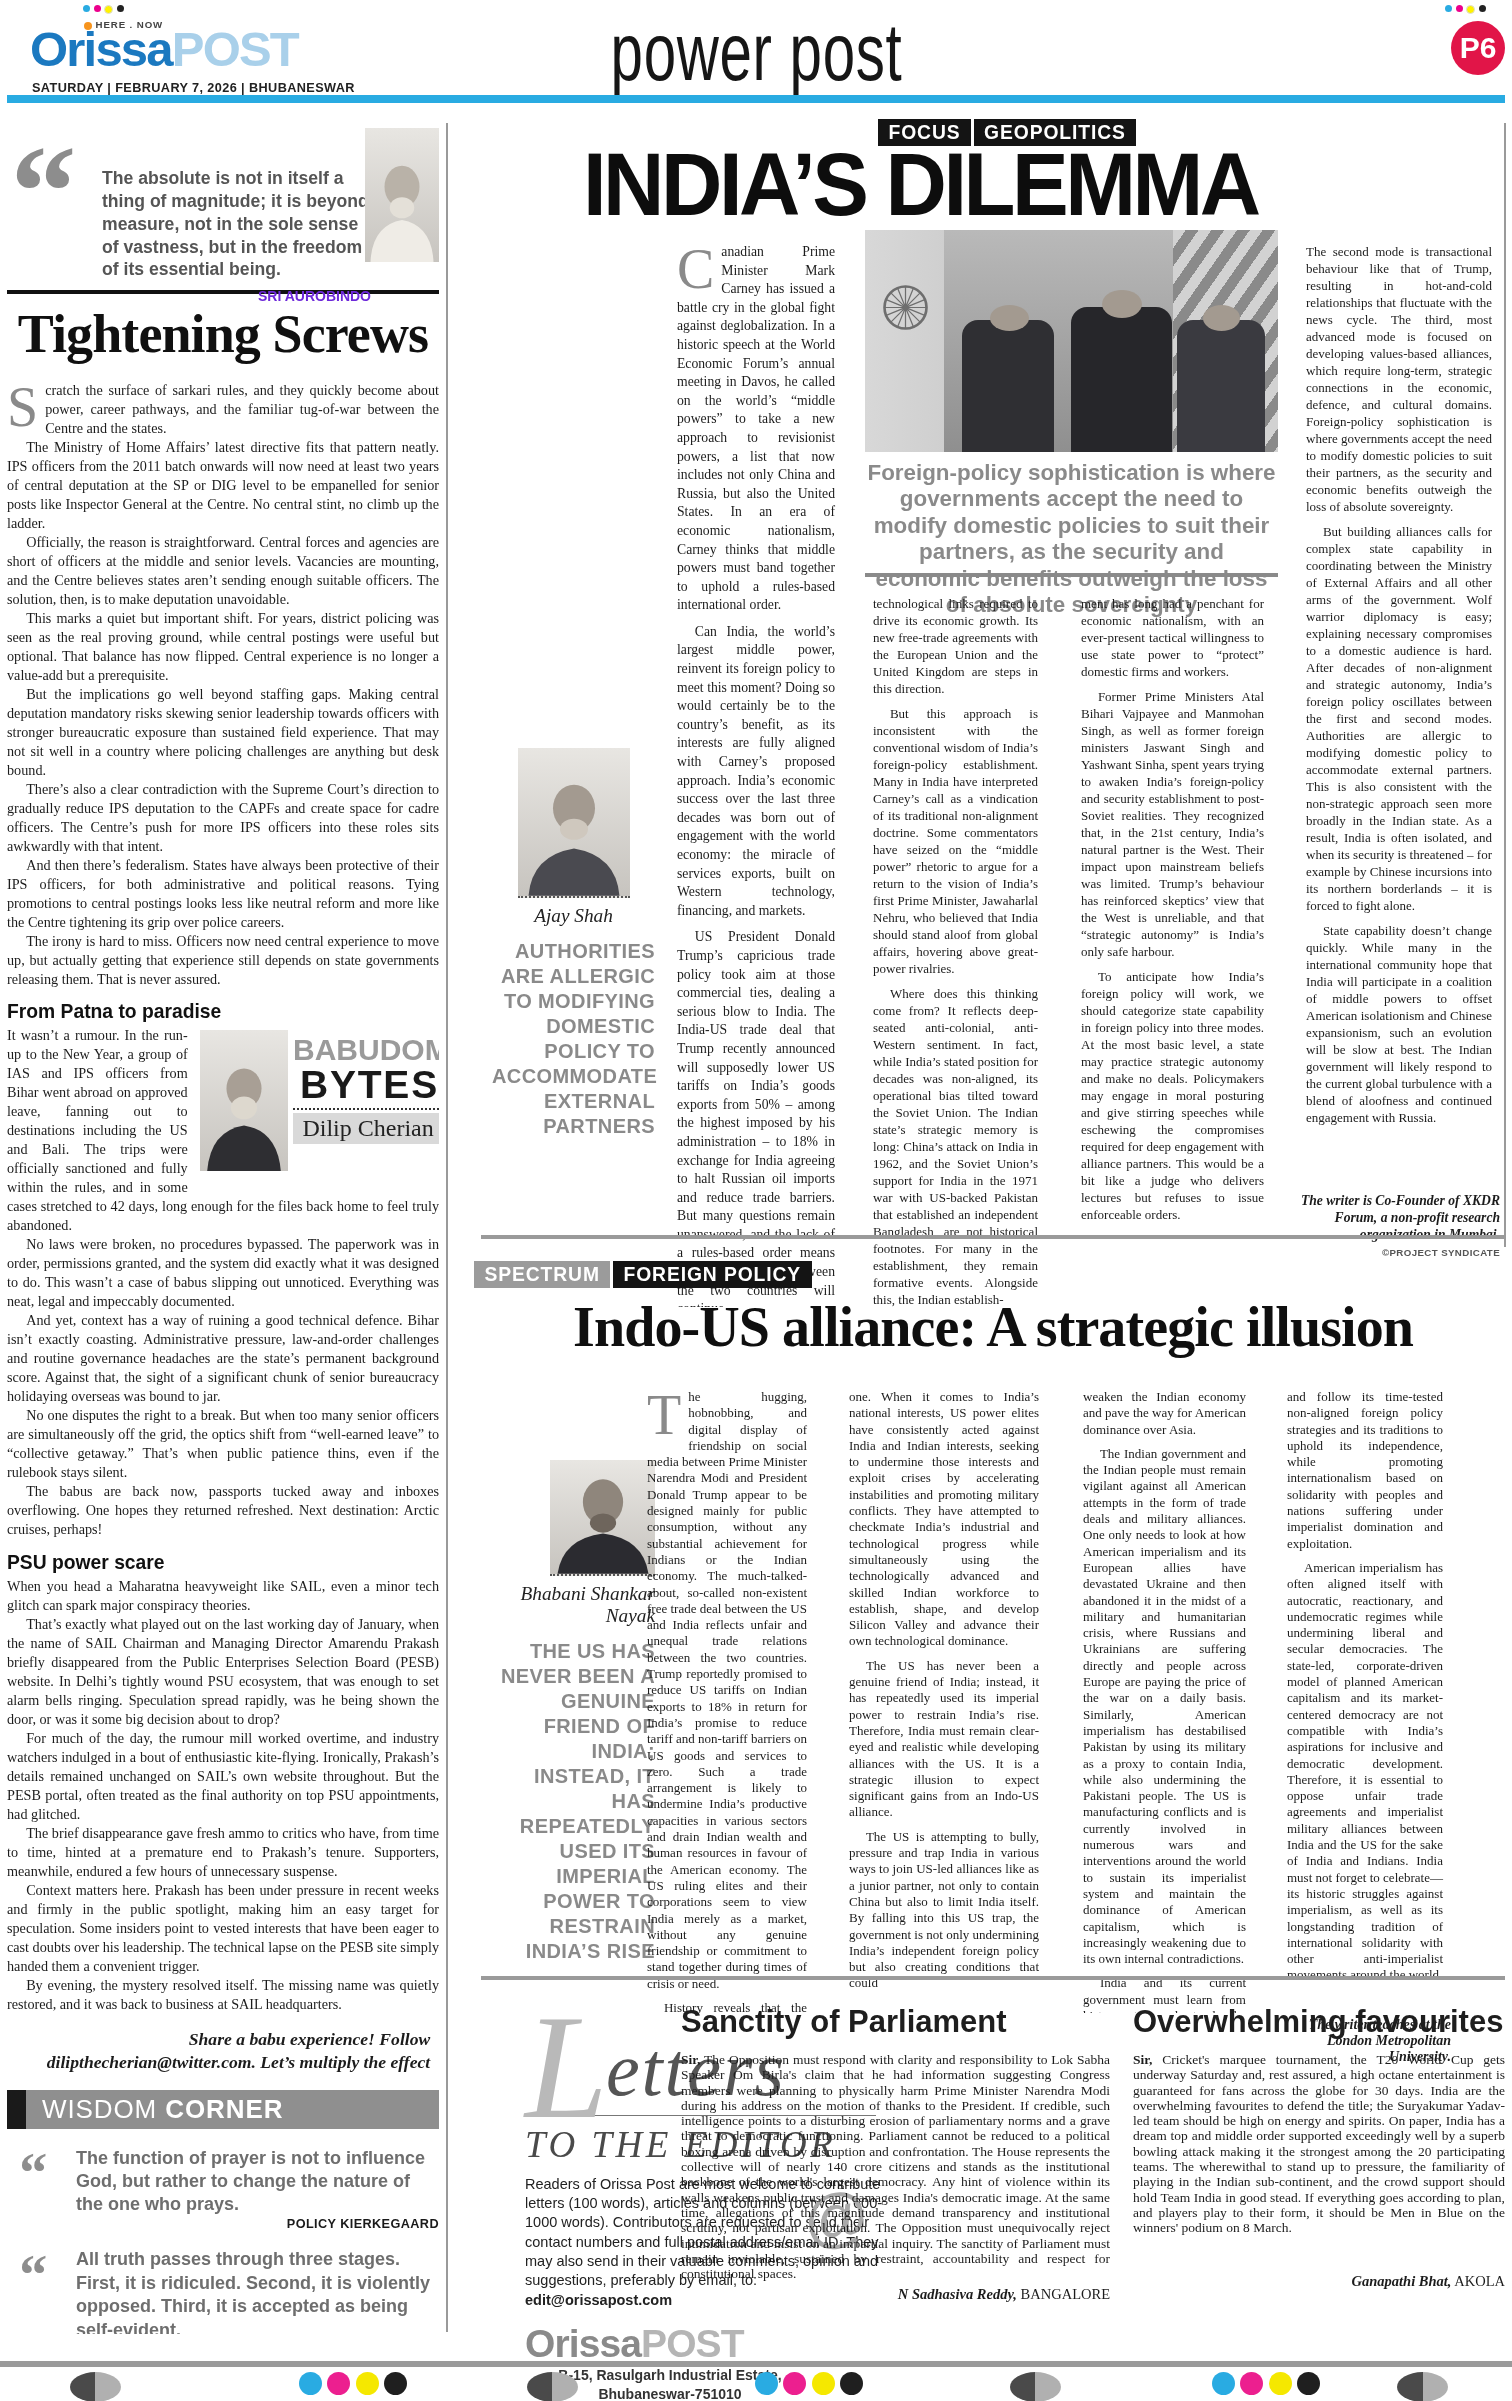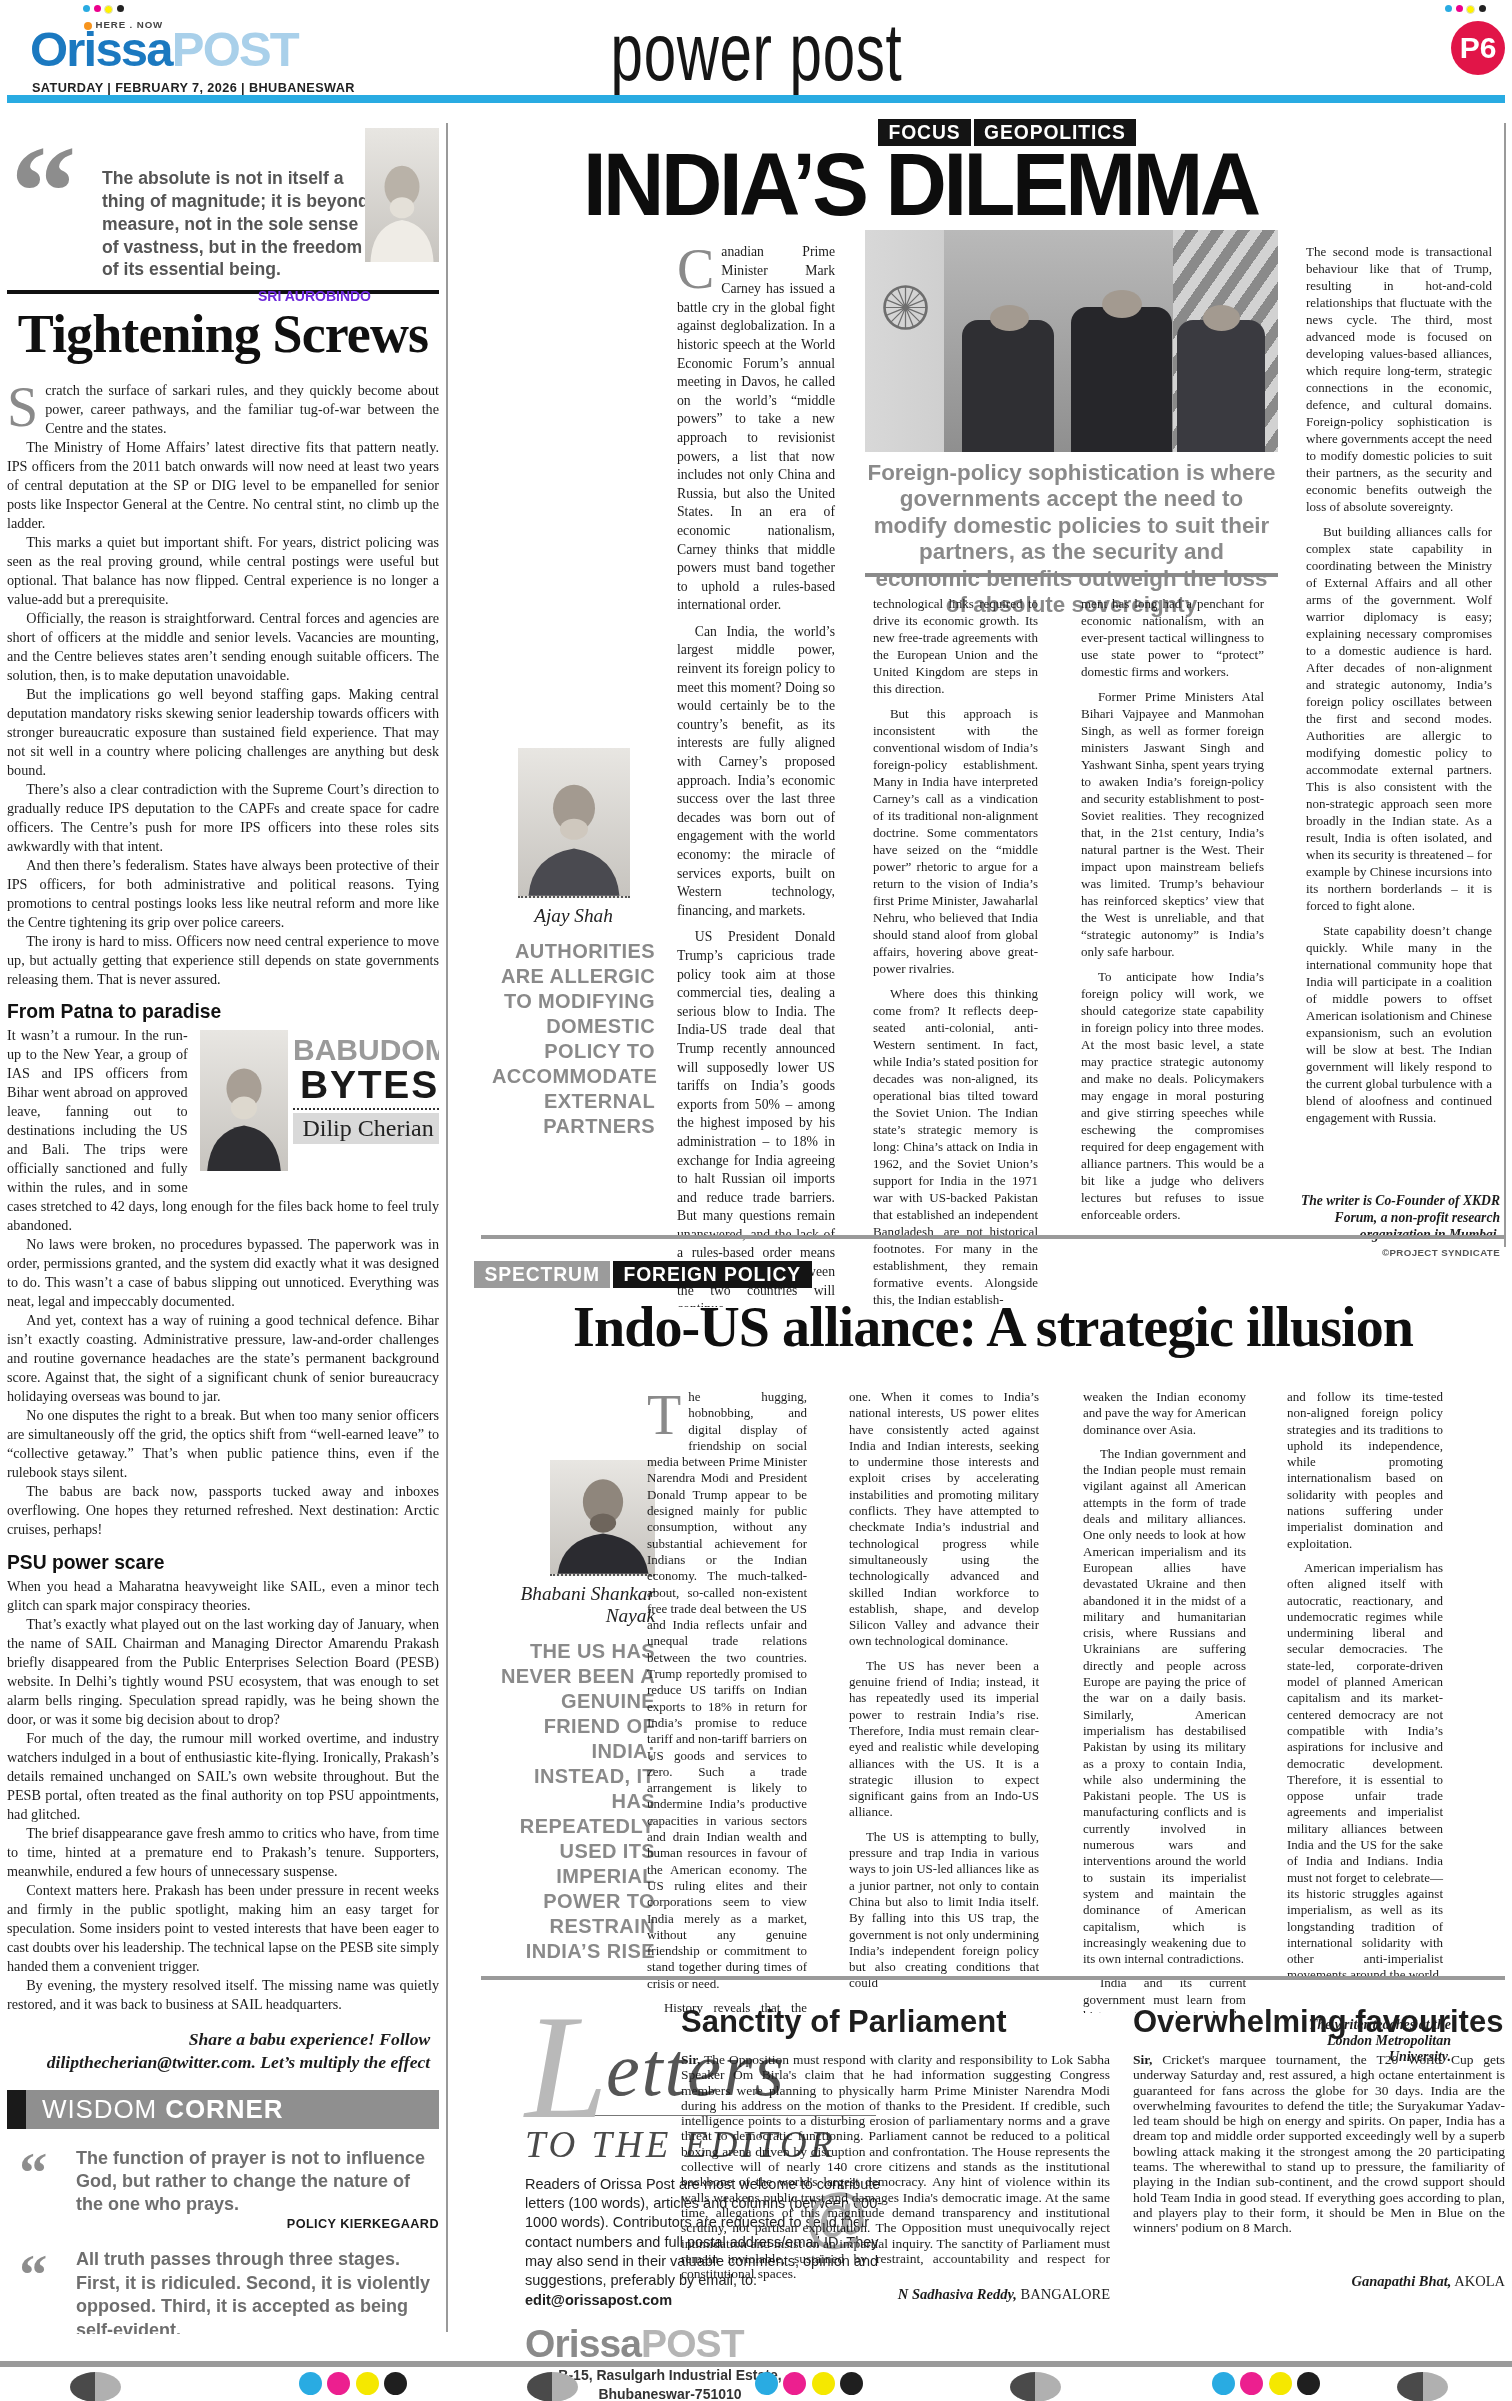--- a/index.html
+++ b/index.html
@@ -169,22 +169,22 @@
       </svg>
     </div>
   </div>
 
   <div id="blackrule"></div>
   <div id="ts-head">Tightening Screws</div>
 
   <div class="bodytext just dc">
       <p>Scratch the surface of sarkari rules, and they quickly become about power, career pathways, and the familiar tug-of-war between the Centre and the states.</p>
       <p>The Ministry of Home Affairs’ latest directive fits that pattern neatly. IPS officers from the 2011 batch onwards will now need at least two years of central deputation at the SP or DIG level to be empanelled for senior posts like Inspector General at the Centre. No central stint, no climb up the ladder.</p>
+      <p>Officially, the reason is straightforward. Central forces and agencies are short of officers at the middle and senior levels. Vacancies are mounting, and the Centre believes states aren’t sending enough suitable officers. The solution, then, is to make deputation unavoidable.</p>
       <p>This marks a quiet but important shift. For years, district policing was seen as the real proving ground, while central postings were useful but optional. That balance has now flipped. Central experience is no longer a value-add but a prerequisite.</p>
-      <p>Officially, the reason is straightforward. Central forces and agencies are short of officers at the middle and senior levels. Vacancies are mounting, and the Centre believes states aren’t sending enough suitable officers. The solution, then, is to make deputation unavoidable.</p>
       <p>But the implications go well beyond staffing gaps. Making central deputation mandatory risks skewing senior leadership towards officers with stronger bureaucratic exposure than sustained field experience. That may not sit well in a country where policing challenges are anything but desk bound.</p>
       <p>There’s also a clear contradiction with the Supreme Court’s direction to gradually reduce IPS deputation to the CAPFs and create space for cadre officers. The Centre’s push for more IPS officers into these roles sits awkwardly with that intent.</p>
       <p>And then there’s federalism. States have always been protective of their IPS officers, for both administrative and political reasons. Tying promotions to central postings looks less like neutral reform and more like the Centre tightening its grip over police careers.</p>
       <p>The irony is hard to miss. Officers now need central experience to move up, but actually getting that experience still depends on state governments releasing them. That is never assured.</p>
     </div>
 
   <div class="subhead">From Patna to paradise</div>
   <div>
     <aside id="babudom">
       <div class="portrait" style="width:88px;height:141px;">

